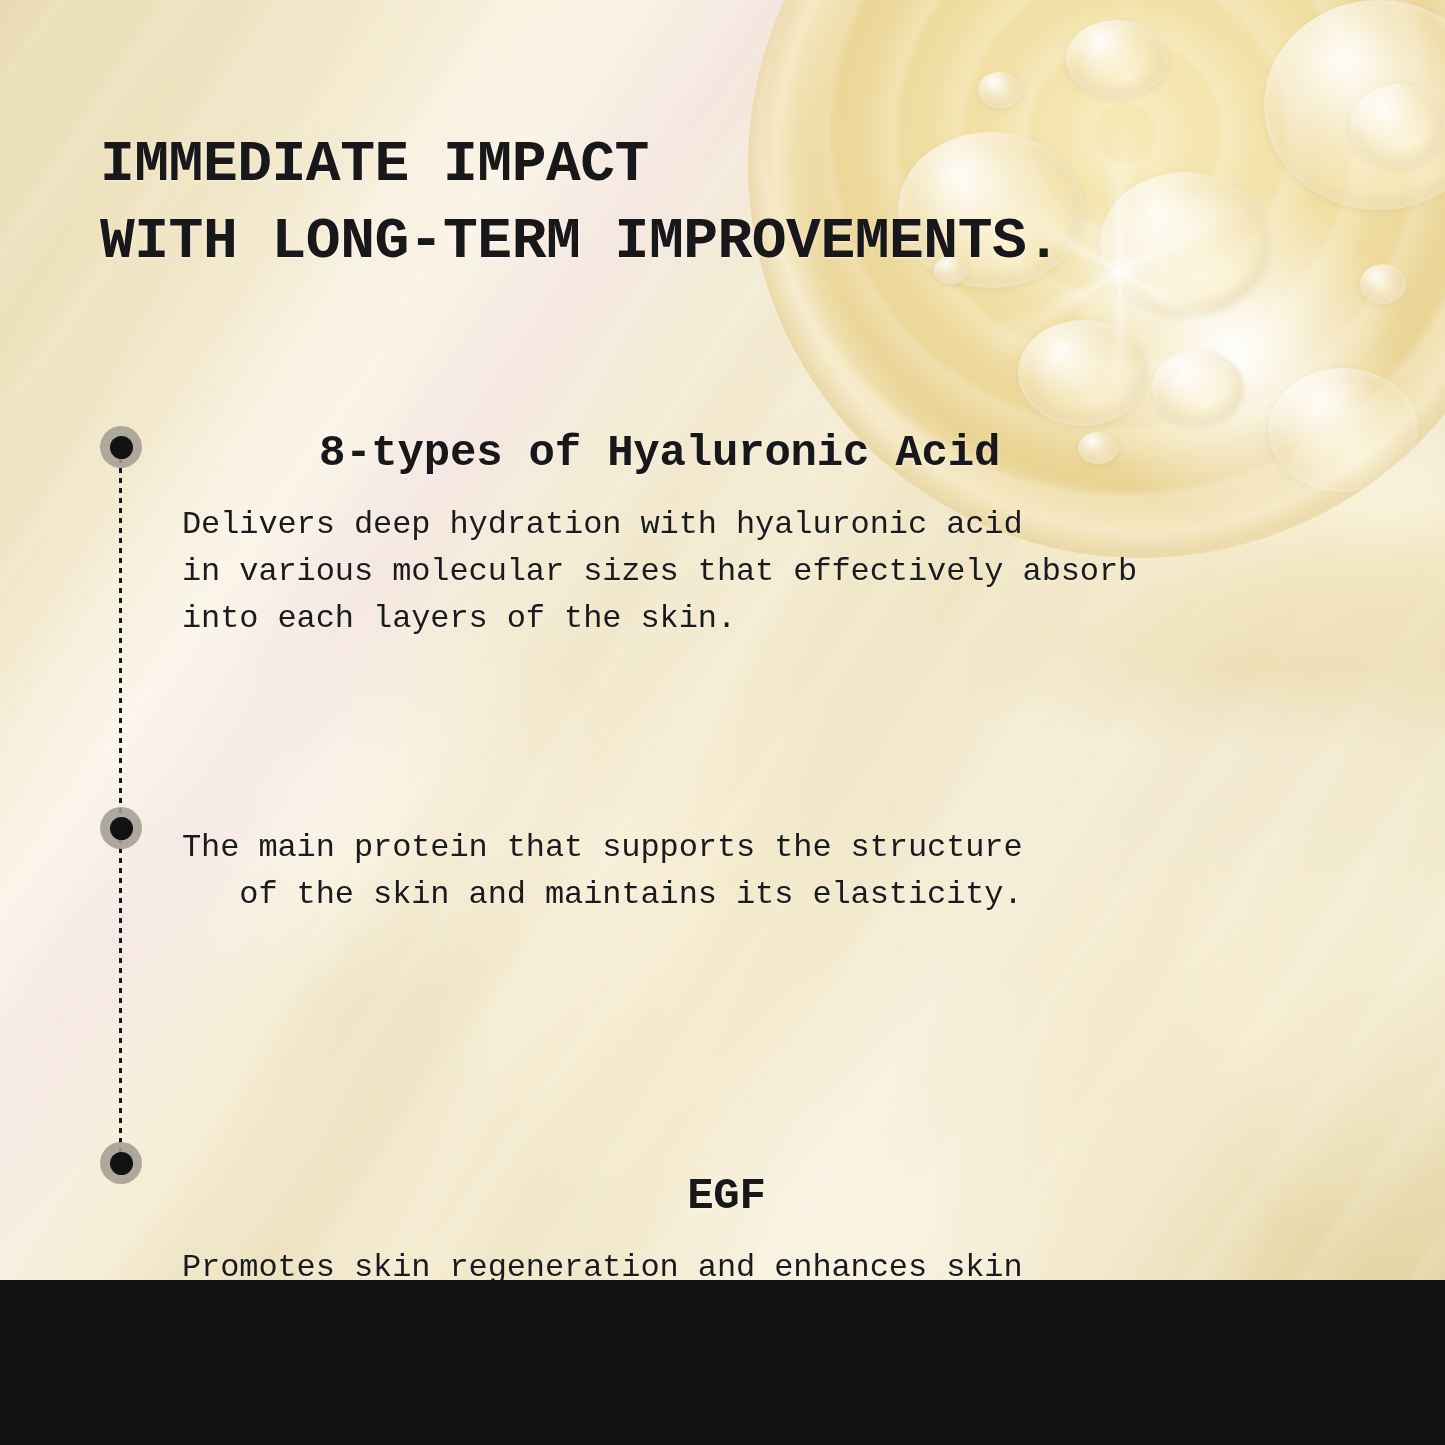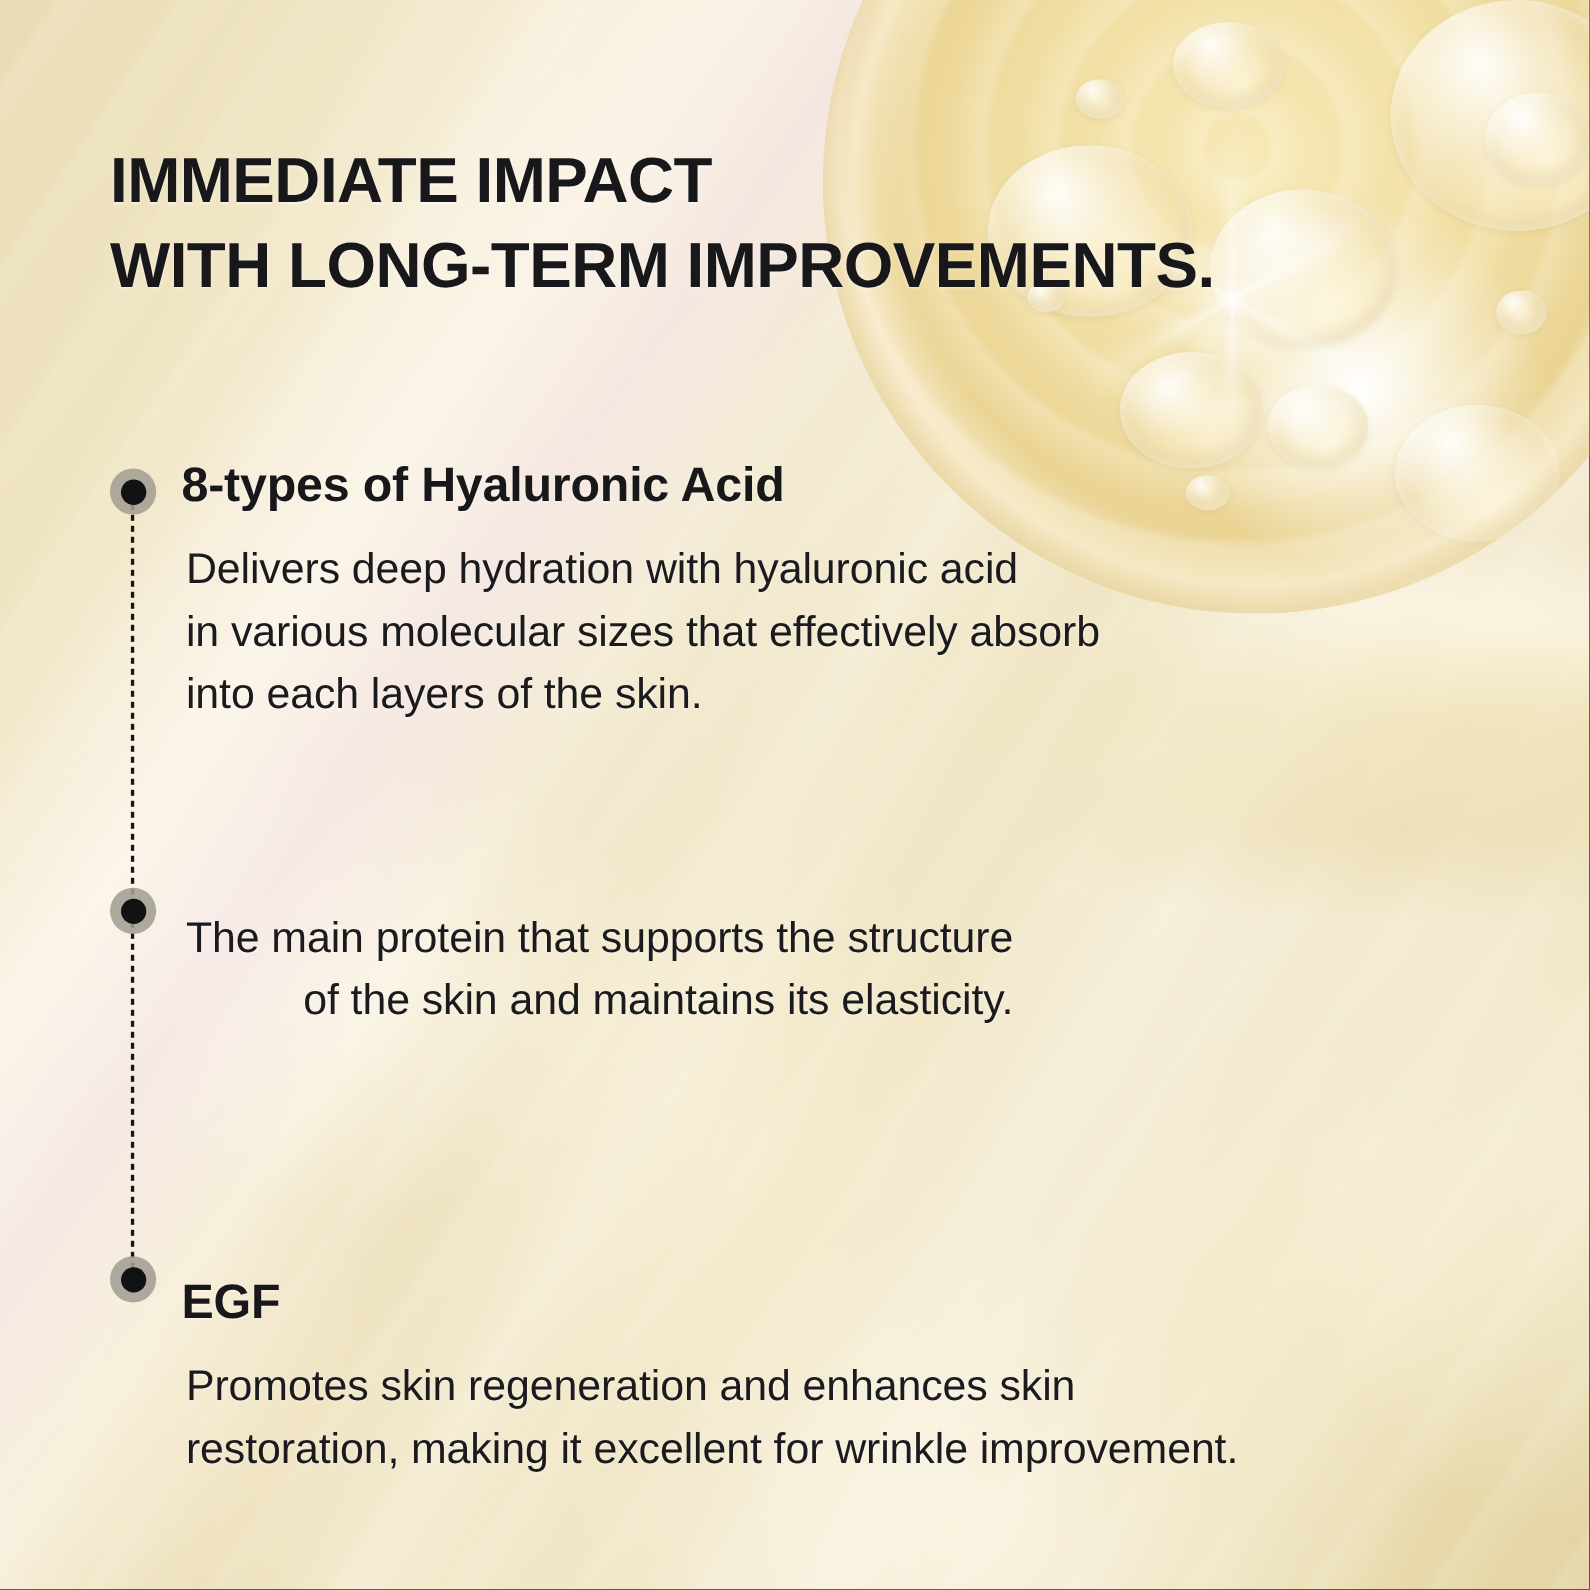--- a/index.html
+++ b/index.html
@@ -3,24 +3,24 @@
 <meta charset="utf-8">
 <style>
   html, body {
     margin: 0;
     padding: 0;
     background: #111;
   }
   #canvas {
     position: relative;
     width: 1445px;
-    height: 1445px;
+    height: 1280px;
     overflow: hidden;
-    font-family: Liberation Sans, sans-serif;
-    background: #22c55e;
+    font-family: Liberation Mono, monospace;
+    background: #15803d;
     isolation: isolate;
   }
 
   
   .bg {
     position: absolute;
     inset: 0;
     pointer-events: none;
   }
   
@@ -212,32 +212,33 @@
     height: 23px;
     border-radius: 50%;
     background: #121114;
   }
   .m1 { top: 0px; }
   .m2 { top: 381px; }
   .m3 { top: 716px; }
 
   .block { position: absolute; left: 165px; }
   .blk-title {
-    margin: 0;
+    margin: 12px;
     font-size: 44px;
     font-weight: 700;
     letter-spacing: -0.2px;
     color: #18171a;
     line-height: 1.05;
     text-shadow: 0 1px 3px rgba(255,255,255,0.5);
     white-space: pre;
+    text-align: center;
   }
   .blk-body {
-    margin: 4px;
-    font-size: 39px;
+    margin: 17px;
+    font-size: 32px;
     font-weight: 400;
     color: #1b1a1d;
     line-height: 1.46;
     letter-spacing: -0.1px;
     white-space: pre;
     text-shadow: 0 1px 3px rgba(255,255,255,0.45);
   }
   .b1 { top: 418px; }
   .b1 .blk-body { margin-top: 26px; }
   .b2 { top: 799px; }

